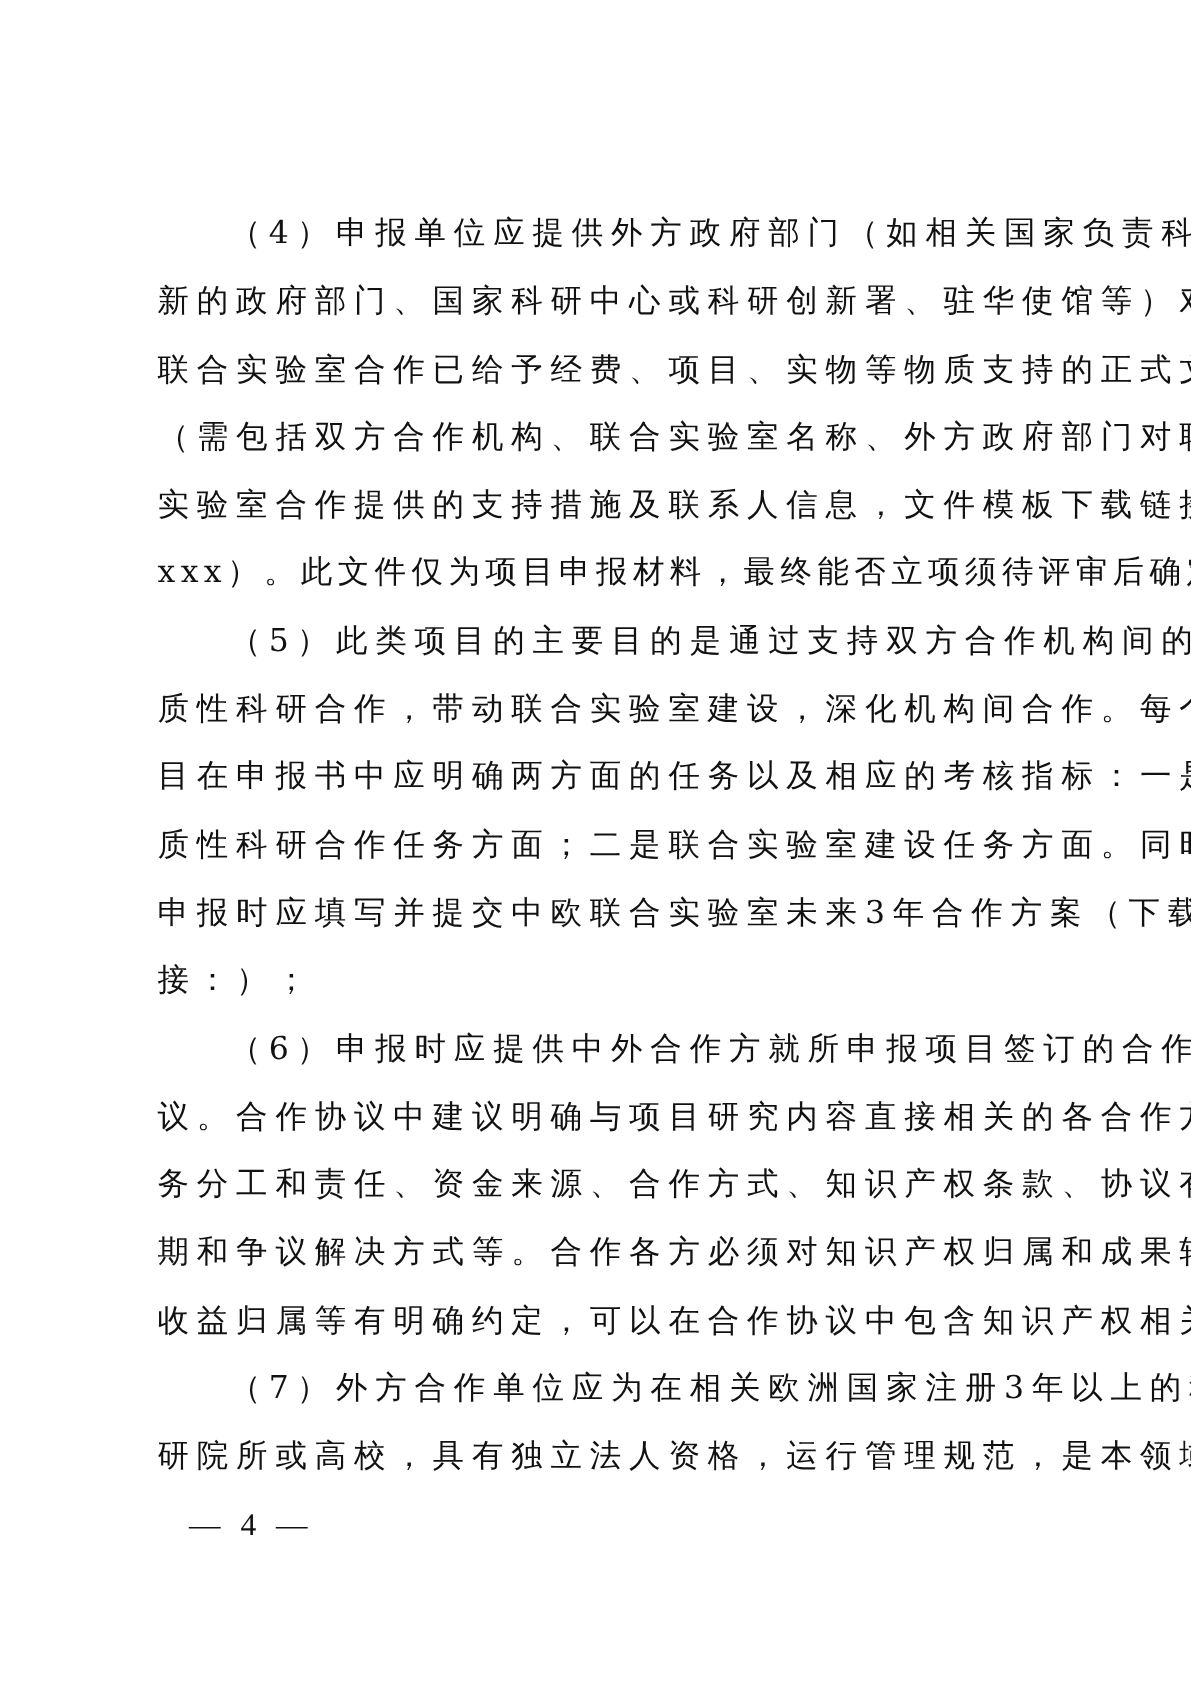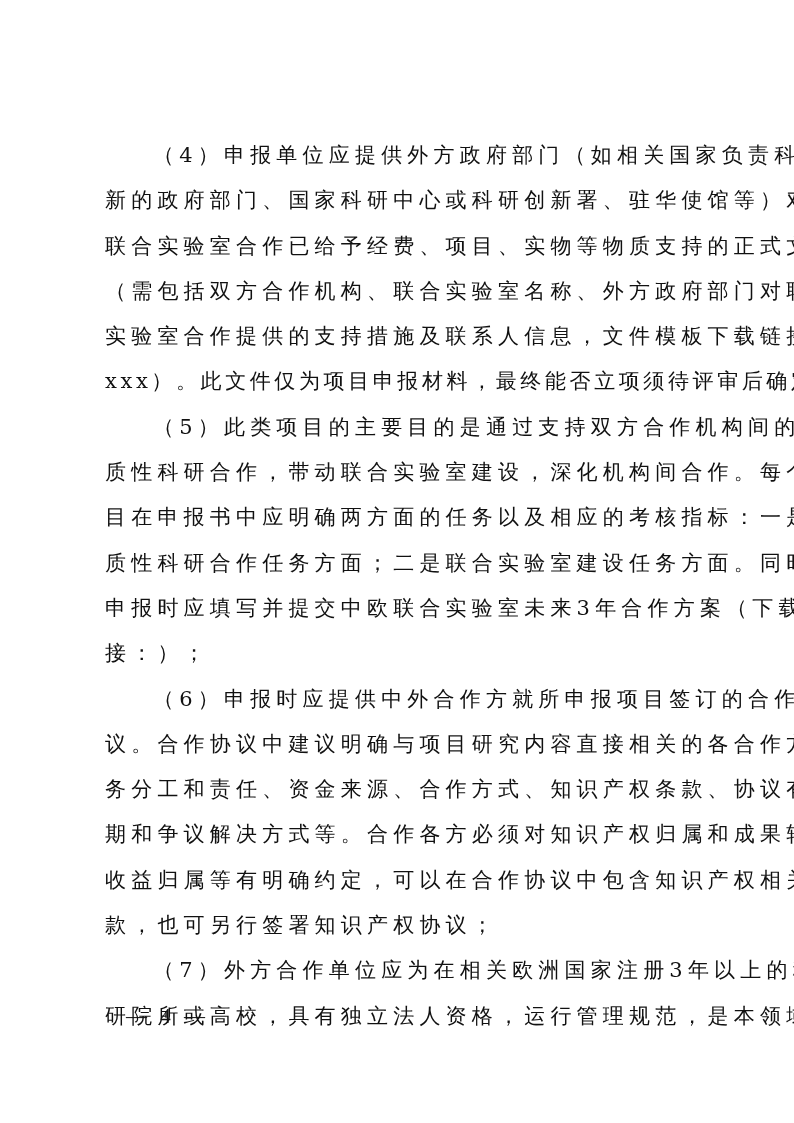--- a/index.html
+++ b/index.html
@@ -64,19 +64,18 @@
     <div class="line">质性科研合作，带动联合实验室建设，深化机构间合作。每个项</div>
     <div class="line">目在申报书中应明确两方面的任务以及相应的考核指标：一是实</div>
     <div class="line">质性科研合作任务方面；二是联合实验室建设任务方面。同时，</div>
     <div class="line">申报时应填写并提交中欧联合实验室未来3年合作方案（下载链</div>
     <div class="line">接：）；</div>
     <div class="line indent">（6）申报时应提供中外合作方就所申报项目签订的合作协</div>
     <div class="line">议。合作协议中建议明确与项目研究内容直接相关的各合作方任</div>
     <div class="line">务分工和责任、资金来源、合作方式、知识产权条款、协议有效</div>
     <div class="line">期和争议解决方式等。合作各方必须对知识产权归属和成果转化</div>
     <div class="line">收益归属等有明确约定，可以在合作协议中包含知识产权相关条</div>
-    <div class="line">款，也可另行签署知识产权协议；</div>
     <div class="line indent">（7）外方合作单位应为在相关欧洲国家注册3年以上的科</div>
     <div class="line">研院所或高校，具有独立法人资格，运行管理规范，是本领域掌</div>
   </div>
 
   <div class="page-number">— 4 —</div>
 </div>
 
 </body></html>

